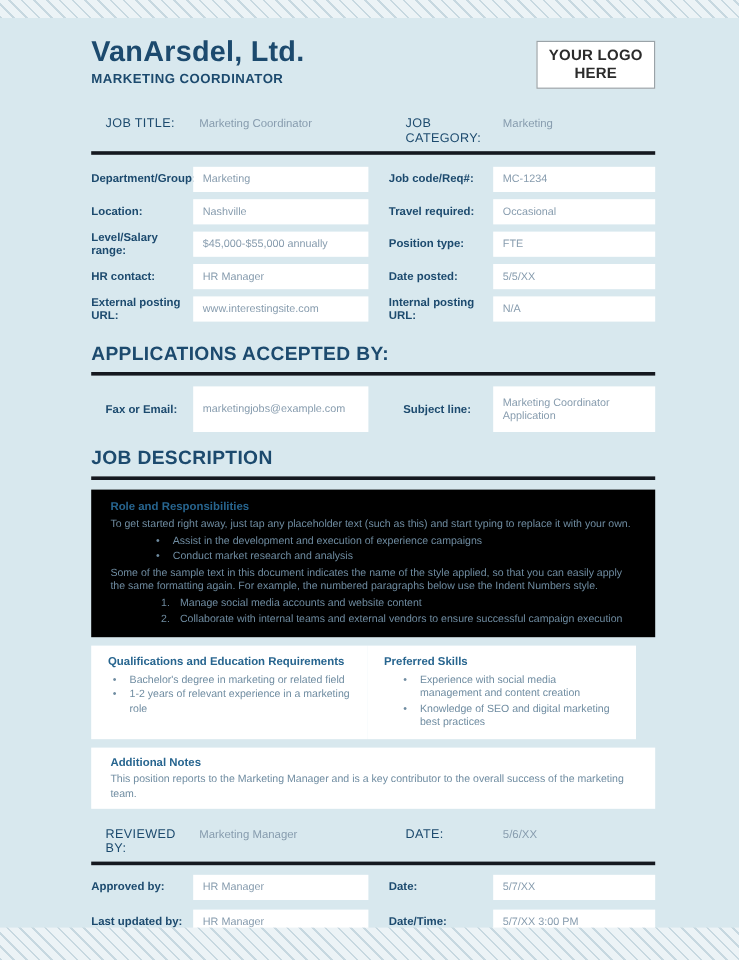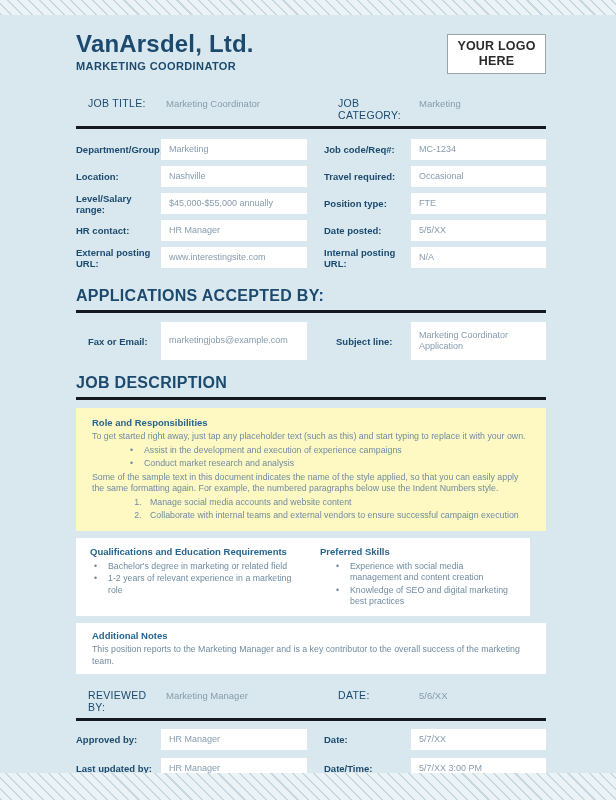--- a/index.html
+++ b/index.html
@@ -70,21 +70,21 @@
     margin-top:9px; align-items:center;
   }
   .apps-row .flabel.indent1 { padding-left:12px; }
   .apps-row .flabel.indent2 { padding-left:12px; }
   .fbox-tall {
     background:#ffffff; min-height:38px; padding:4px 8px;
     font-size:9px; color:#879cae; display:flex; align-items:center; line-height:1.25;
   }
 
   
-  .jd-box { background:#fef9c3; margin-top:8px; padding:9px 16px; font-size:8.8px; line-height:1.28; color:#6f8ca1; }
+  .jd-box { background:#000000; margin-top:8px; padding:9px 16px; font-size:8.8px; line-height:1.28; color:#6f8ca1; }
   .jd-title { font-size:9.5px; font-weight:bold; color:#27658f; margin-bottom:2px; }
   .jd-box p { margin:2px 0; }
   ul.dots { list-style:none; margin:3px 0; padding-left:38px; }
   ul.dots li { position:relative; padding-left:14px; margin:1px 0; }
   ul.dots li::before { content:"\2022"; position:absolute; left:0; }
   ol.nums { margin:3px 0 1px 0; padding-left:52px; }
   ol.nums li { padding-left:6px; margin:1px 0; }
   .jd-cols { display:flex; margin-top:7px; }
   .jd-col { background:#ffffff; padding:8px 14px; font-size:8.8px; line-height:1.28; }
   .jd-col-left { width:230px; }

